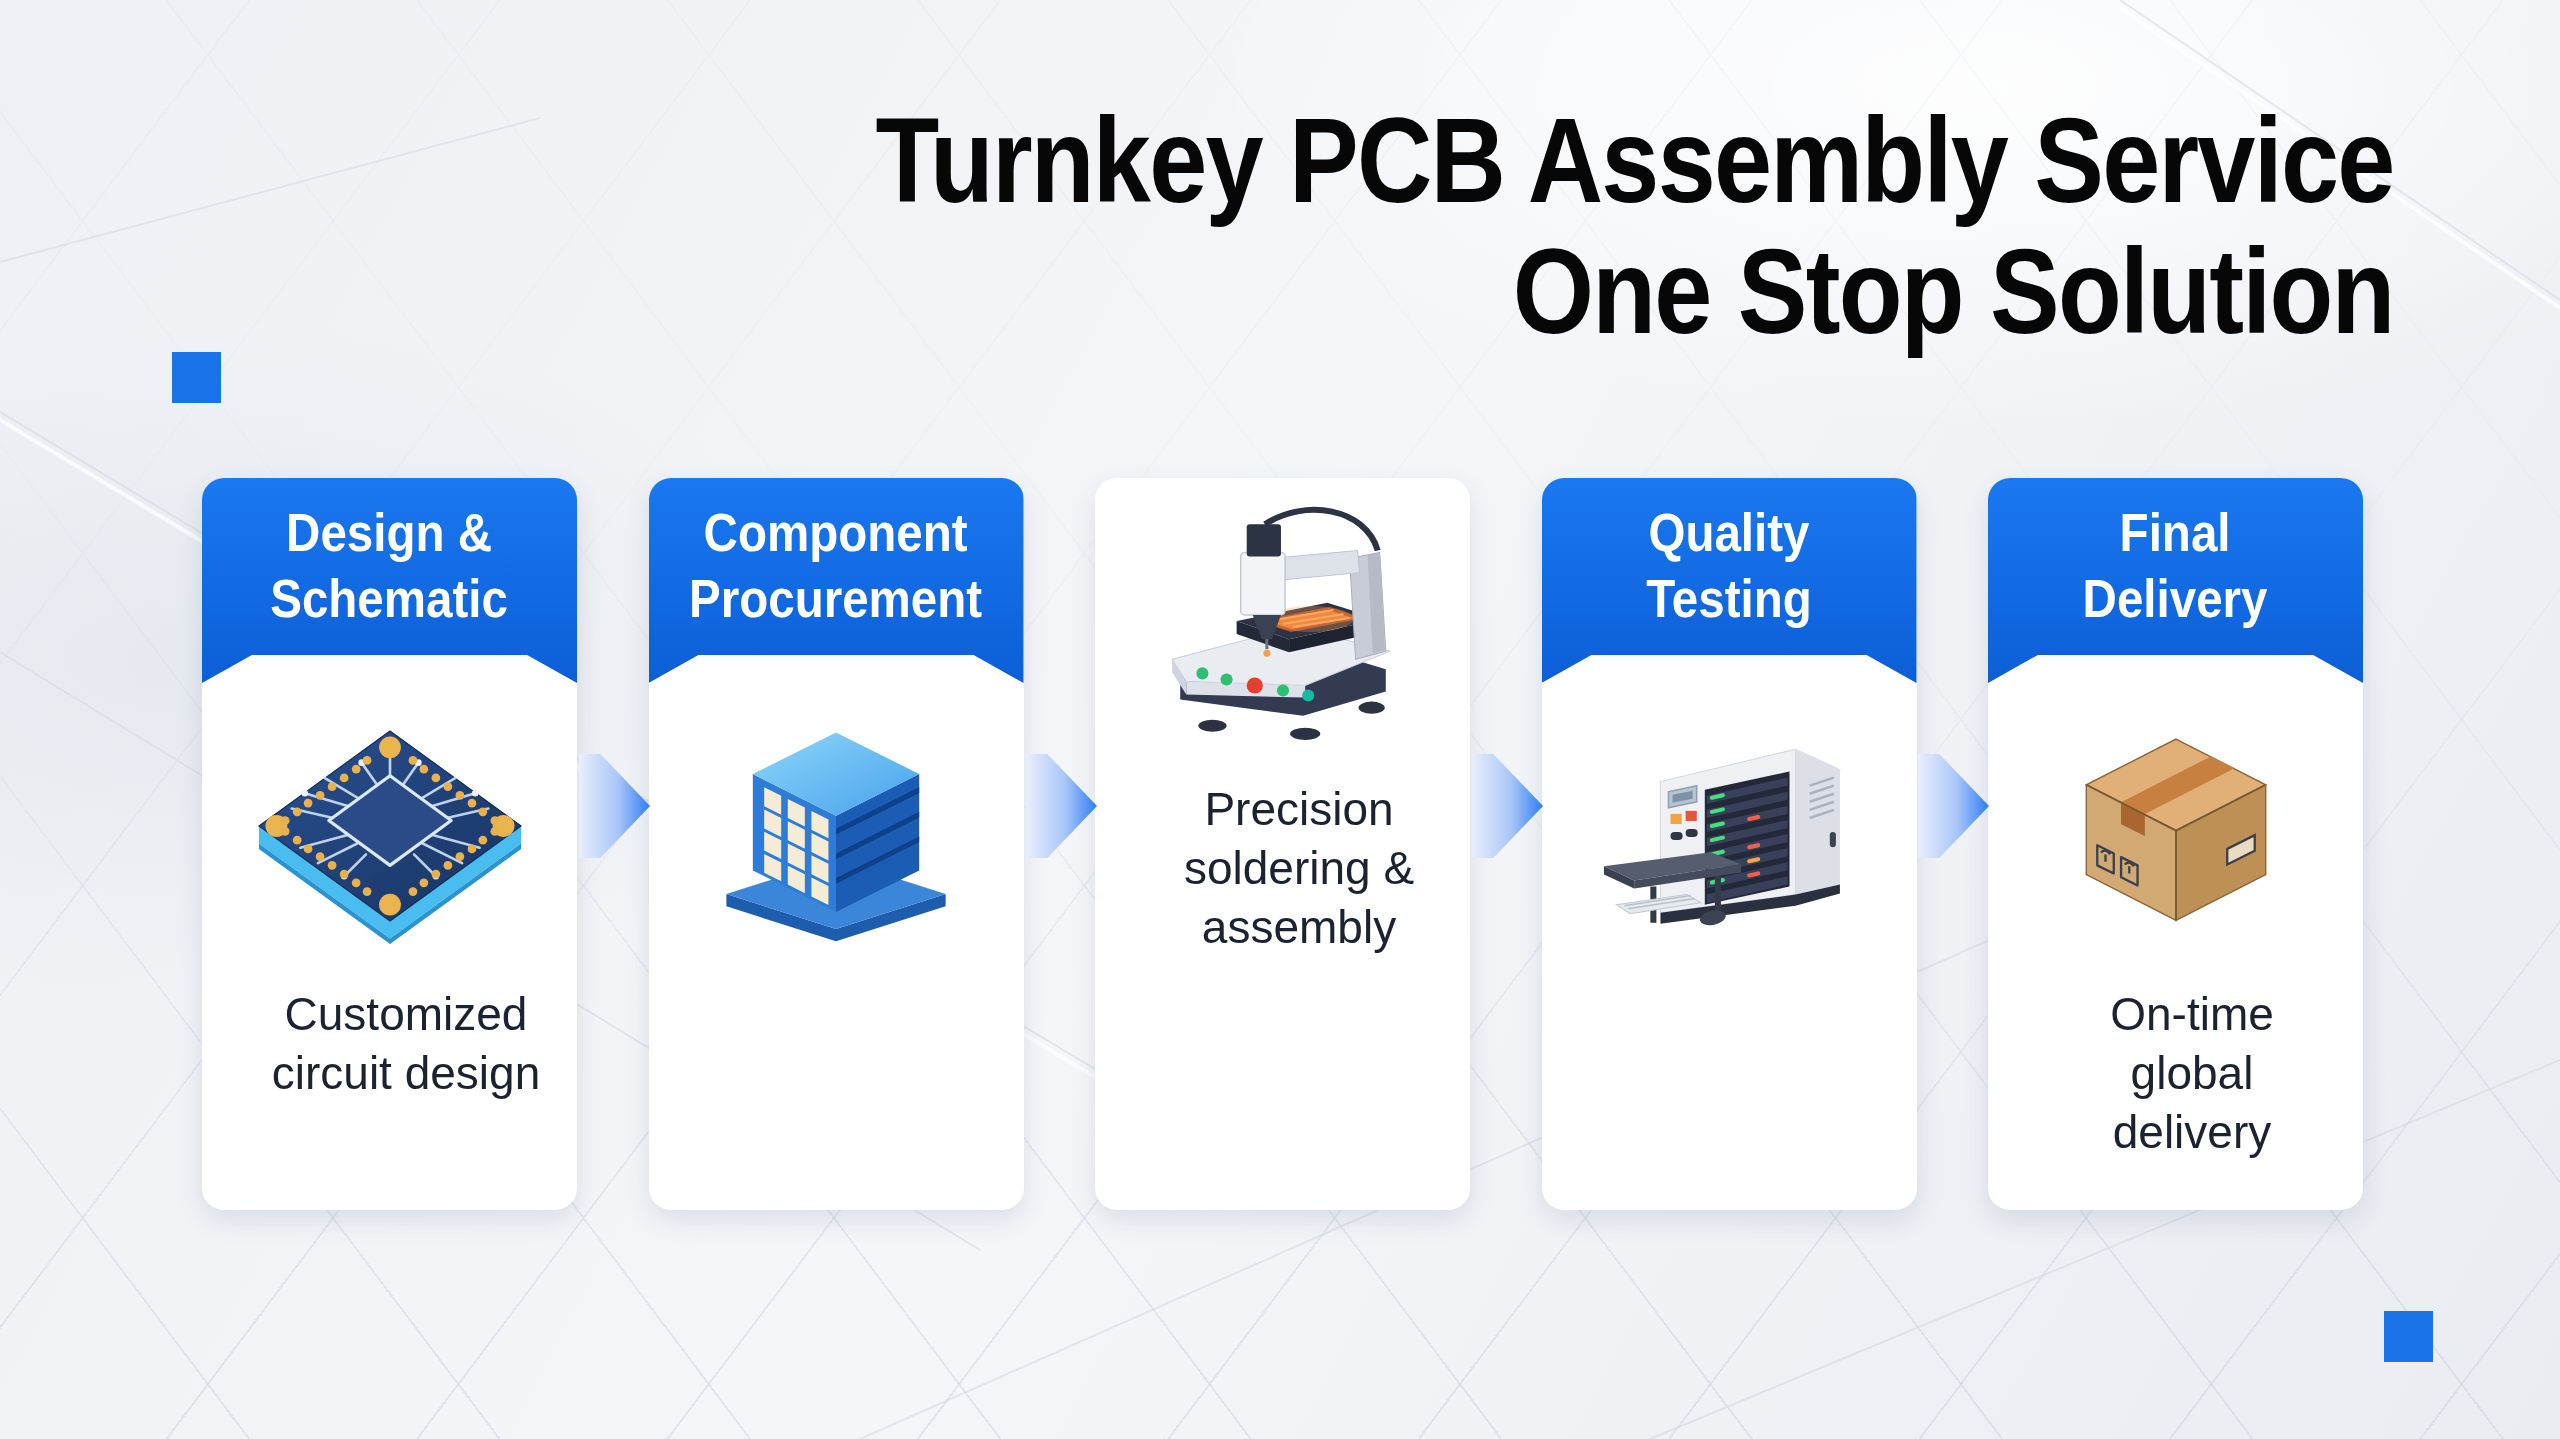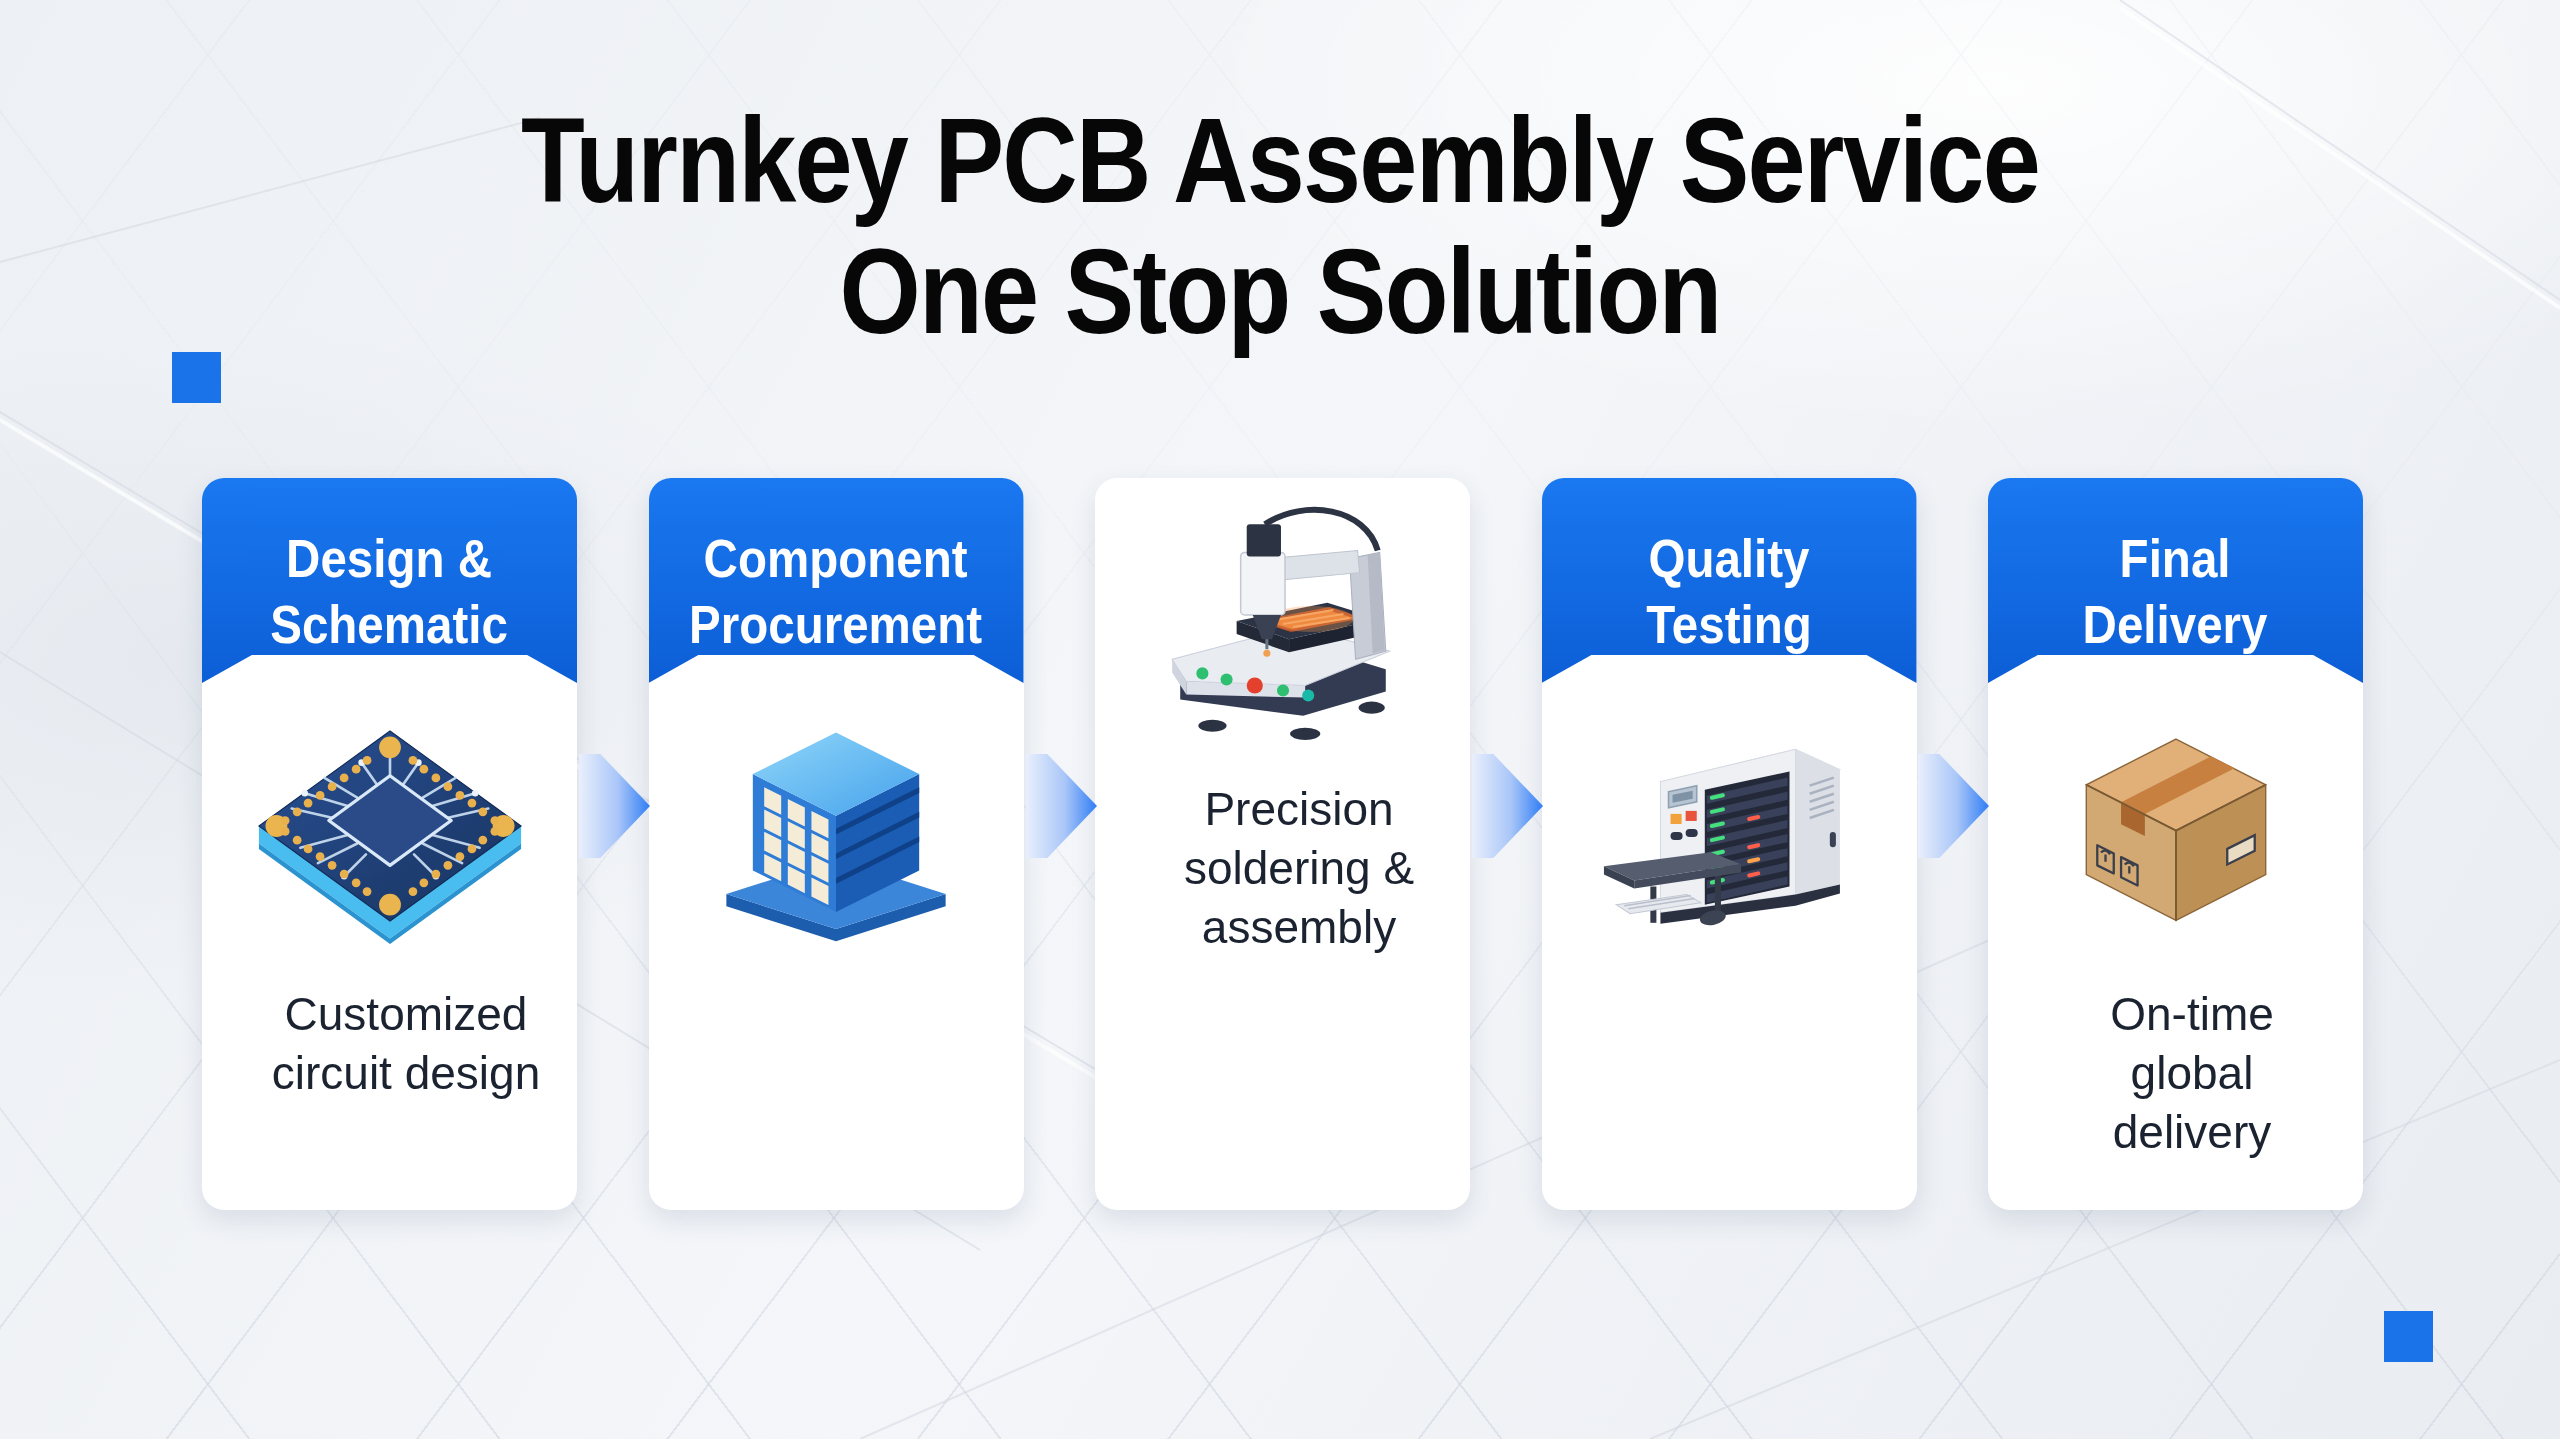--- a/index.html
+++ b/index.html
@@ -31,21 +31,21 @@
     background:
       repeating-linear-gradient(127deg, rgba(198,206,220,0) 0 198px, rgba(198,206,220,.55) 198px 200px),
       repeating-linear-gradient(53deg,  rgba(198,206,220,0) 0 198px, rgba(198,206,220,.55) 198px 200px);
     -webkit-mask-image:linear-gradient(180deg, rgba(0,0,0,.20) 0%, rgba(0,0,0,.10) 34%, rgba(0,0,0,.5) 68%, rgba(0,0,0,.8) 100%);
             mask-image:linear-gradient(180deg, rgba(0,0,0,.20) 0%, rgba(0,0,0,.10) 34%, rgba(0,0,0,.5) 68%, rgba(0,0,0,.8) 100%);
   }
   .bg-lines{position:absolute;inset:0;pointer-events:none;}
 
   .title{
     position:absolute;top:95px;left:0;width:100%;
-    text-align:center;color:var(--title-text);
+    text-align:right;color:var(--title-text);
     font-weight:bold;font-size:120px;line-height:131px;letter-spacing:-2px;
   }
   .title .tline{transform:scaleX(.87);transform-origin:50% 50%;}
 
   .sq{position:absolute;width:49px;height:51px;background:var(--accent-square);}
   .sq.tl{left:172px;top:352px;}
   .sq.br{left:2384px;top:1311px;}
 
   .cards{
     position:absolute;left:202px;top:478px;width:2161px;height:732px;
@@ -54,21 +54,21 @@
   .card{
     width:375px;height:732px;background:var(--card-bg);
     border-radius:22px;overflow:hidden;
     box-shadow:0 10px 26px rgba(45,65,105,.12);
     display:flex;flex-direction:column;
   }
   .card-header{
     height:205px;flex:none;
     background:linear-gradient(180deg,var(--header-blue-top),var(--header-blue-bottom));
     clip-path:polygon(0 0,100% 0,100% 100%,86.7% 86.3%,13.3% 86.3%,0 100%);
-    display:flex;justify-content:center;align-items:center;
+    display:flex;justify-content:center;align-items:flex-start;
   }
   .card-header-text{
     padding-top:21px;color:#fff;font-weight:bold;
     font-size:54px;line-height:66px;text-align:center;white-space:pre-line;
     transform:scaleX(.88);transform-origin:50% 0;
   }
   .icon-wrap{
     height:302px;flex:none;display:flex;align-items:center;justify-content:center;
     padding-bottom:16px;
   }

